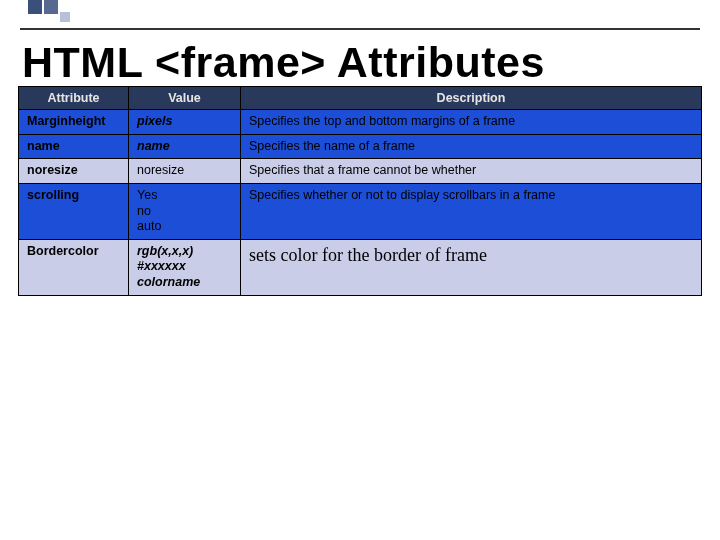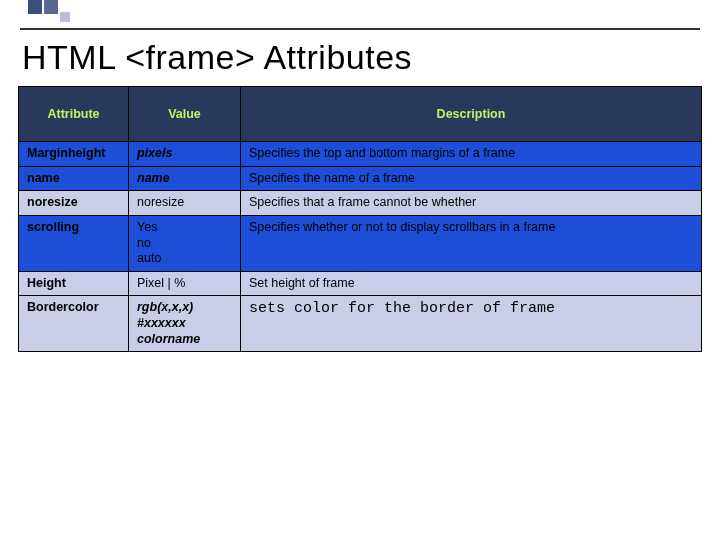--- a/index.html
+++ b/index.html
@@ -35,56 +35,56 @@
     left: 20px;
     right: 20px;
     height: 2px;
     background: #333;
   }
   .title {
     position: absolute;
     top: 38px;
     left: 22px;
     font-family: Arial, sans-serif;
-    font-size: 34px;
-    font-weight: 400;
+    font-size: 43px;
+    font-weight: 700;
     color: #000;
     letter-spacing: 0.5px;
   }
   .tbl {
     position: absolute;
     top: 86px;
     left: 18px;
     right: 18px;
     border-collapse: collapse;
     width: calc(100% - 36px);
     font-size: 12.5px;
   }
   .tbl th {
     background: #29395c;
-    color: #bef264;
+    color: #e5e5e5;
     font-weight: 700;
-    padding: 20px 6px;
+    padding: 4px 6px;
     border: 1.5px solid #000;
     text-align: center;
   }
   .tbl td {
     border: 1.5px solid #000;
     padding: 4px 8px;
     vertical-align: top;
     color: #000;
     line-height: 1.25;
   }
   .tbl tr.alt td { background: #c9cde8; }
   .tbl tr.plain td { background: #1d4ed8; }
   .col-attr { width: 110px; font-weight: 700; }
   .col-val { width: 112px; }
   .italic { font-style: italic; font-weight: 700; }
   .boldit { font-style: italic; font-weight: 700; }
-  .serif { font-family: Liberation Mono, monospace; font-size: 15px; }
+  .serif { font-family: Liberation Serif, serif; font-size: 18px; }
 </style>
 </head>
 <body>
 
 <div class="deco">
   <div class="sq"></div>
   <div class="sq" style="opacity:.85"></div>
   <div class="sq light"></div>
 </div>
 <div class="rule"></div>
@@ -114,23 +114,18 @@
         <td class="col-attr">noresize</td>
         <td class="col-val">noresize</td>
         <td>Specifies that a frame cannot be whether</td>
       </tr>
       <tr class="plain">
         <td class="col-attr">scrolling</td>
         <td class="col-val">Yes<br>no<br>auto</td>
         <td>Specifies whether or not to display scrollbars in a frame</td>
       </tr>
       <tr class="alt">
-        <td class="col-attr">Height</td>
-        <td class="col-val">Pixel | %</td>
-        <td>Set height of frame</td>
-      </tr>
-      <tr class="alt">
         <td class="col-attr">Bordercolor</td>
         <td class="col-val boldit">rgb(x,x,x)<br>#xxxxxx<br>colorname</td>
         <td class="serif">sets color for the border of frame</td>
       </tr>
     </tbody>
 </table>
 
 </body></html>

